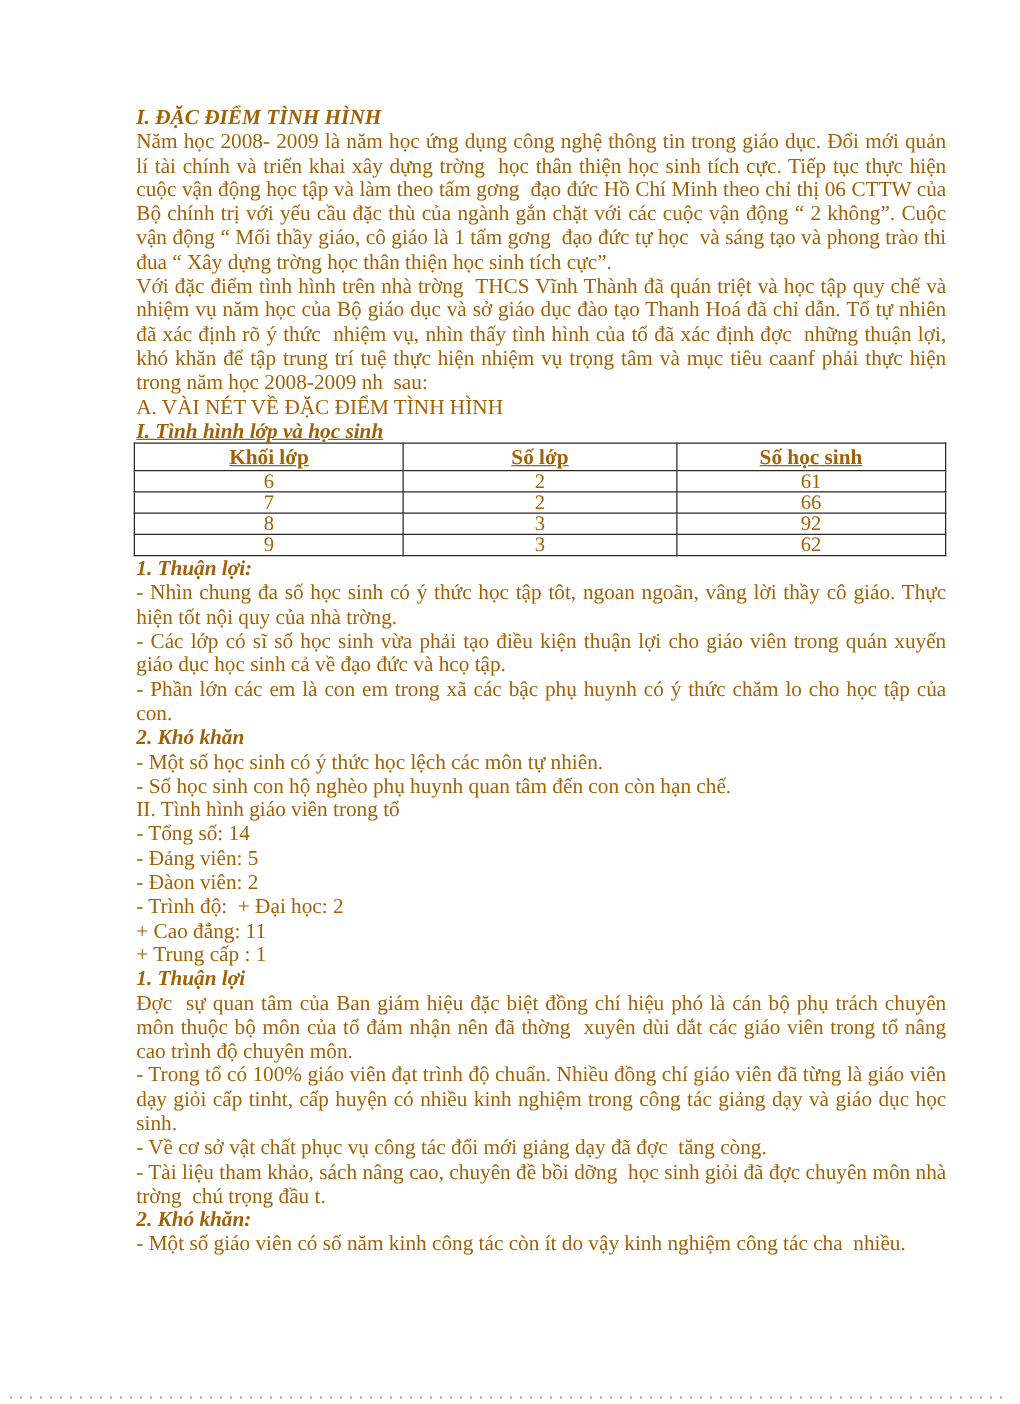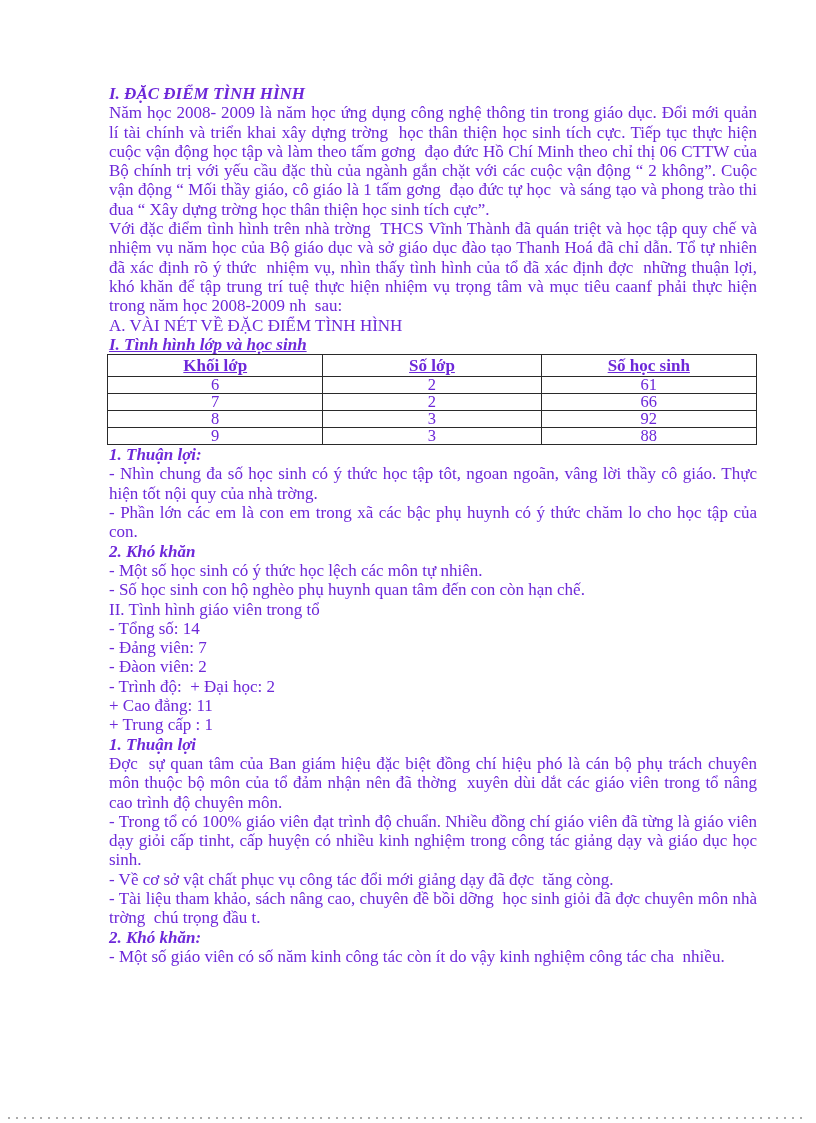--- a/index.html
+++ b/index.html
@@ -3,21 +3,21 @@
 <meta charset="utf-8">
 <style>
   html, body { margin: 0; padding: 0; background: #ffffff; }
   .page {
     position: relative;
     width: 816px;
     height: 1123px;
     background: #ffffff;
     overflow: hidden;
     font-family: "Liberation Serif", "DejaVu Serif", serif;
-    color: #6d28d9;
+    color: #a16207;
   }
   .content {
     position: absolute;
     left: 109px;
     top: 84px;
     width: 648px;
     font-size: 17px;
     line-height: 19.3px;
     text-align: justify;
   }
@@ -108,36 +108,37 @@
           <td>66</td>
         </tr>
         <tr>
           <td>8</td>
           <td>3</td>
           <td>92</td>
         </tr>
         <tr>
           <td>9</td>
           <td>3</td>
-          <td>88</td>
+          <td>62</td>
         </tr>
       </tbody>
     </table>
 
     <h4 class="hbi sub">1. Thuận lợi:</h4>
     <p>- Nhìn chung đa số học sinh có ý thức học tập tôt, ngoan ngoãn, vâng lời thầy cô giáo. Thực hiện tốt nội quy của nhà trờng.</p>
+    <p>- Các lớp có sĩ số học sinh vừa phải tạo điều kiện thuận lợi cho giáo viên trong quán xuyến giáo dục học sinh cả về đạo đức và hcọ tập.</p>
     <p>- Phần lớn các em là con em trong xã các bậc phụ huynh có ý thức chăm lo cho học tập của con.</p>
 
     <h4 class="hbi sub">2. Khó khăn</h4>
     <p>- Một số học sinh có ý thức học lệch các môn tự nhiên.</p>
     <p>- Số học sinh con hộ nghèo phụ huynh quan tâm đến con còn hạn chế.</p>
 
     <h3 class="hb sub">II. Tình hình giáo viên trong tổ</h3>
     <p>- Tổng số: 14</p>
-    <p>- Đảng viên: 7</p>
+    <p>- Đảng viên: 5</p>
     <p>- Đàon viên: 2</p>
     <p>- Trình độ:  + Đại học: 2</p>
     <p class="indent">+ Cao đẳng: 11</p>
     <p class="indent">+ Trung cấp : 1</p>
 
     <h4 class="hbi sub">1. Thuận lợi</h4>
     <p>Đợc  sự quan tâm của Ban giám hiệu đặc biệt đồng chí hiệu phó là cán bộ phụ trách chuyên môn thuộc bộ môn của tổ đảm nhận nên đã thờng  xuyên dùi dắt các giáo viên trong tổ nâng cao trình độ chuyên môn.</p>
     <p>- Trong tổ có 100% giáo viên đạt trình độ chuẩn. Nhiều đồng chí giáo viên đã từng là giáo viên dạy giỏi cấp tinht, cấp huyện có nhiều kinh nghiệm trong công tác giảng dạy và giáo dục học sinh.</p>
     <p>- Về cơ sở vật chất phục vụ công tác đổi mới giảng dạy đã đợc  tăng còng.</p>
     <p>- Tài liệu tham khảo, sách nâng cao, chuyên đề bồi dỡng  học sinh giỏi đã đợc chuyên môn nhà trờng  chú trọng đầu t.</p>

